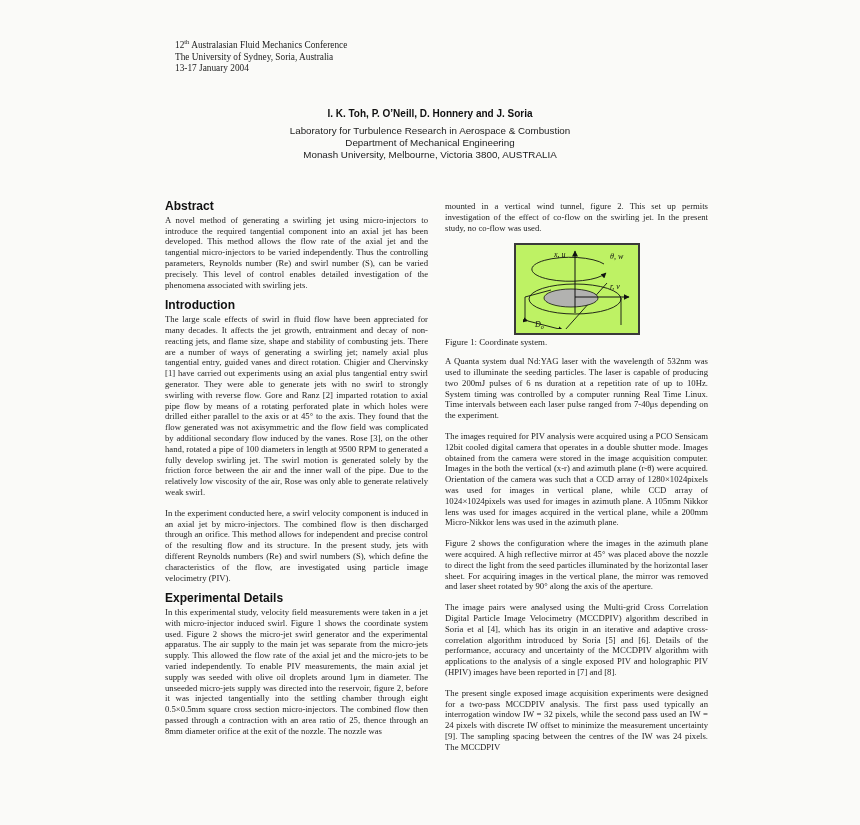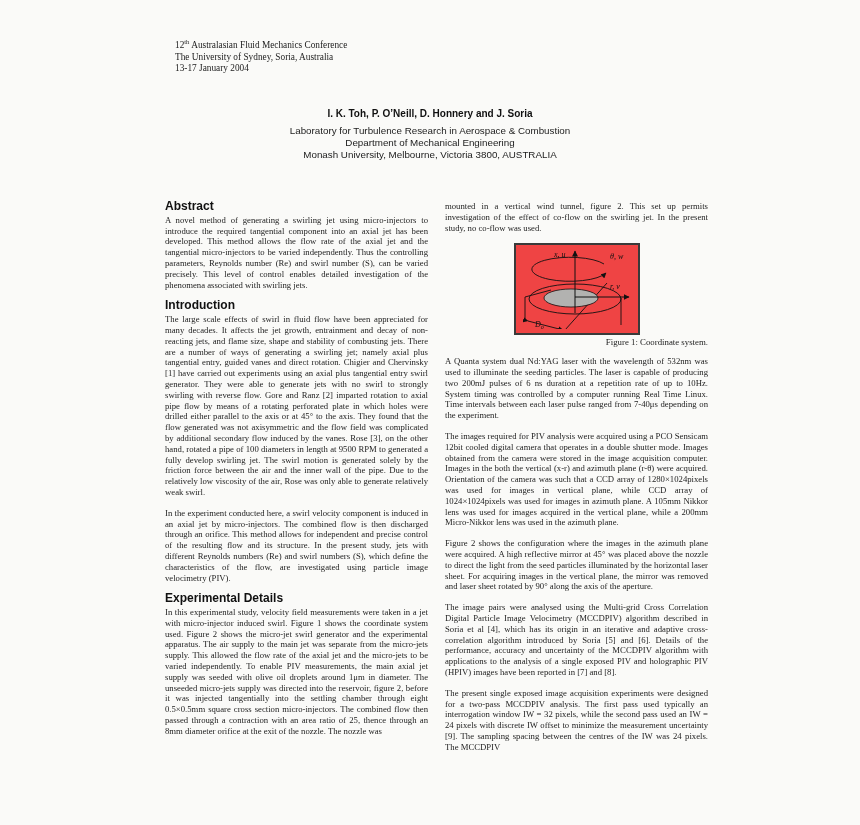--- a/index.html
+++ b/index.html
@@ -49,24 +49,24 @@
     font-size:12px;font-weight:bold;color:#111;
     margin:9px 0 3px 0;text-align:left;
   }
   .col h3.first{margin-top:0;}
 
   .figure-block{margin:4px 0 8px 0;text-align:center;}
   .figure-box{
     display:inline-block;
     width:122px;height:88px;
     border:2px solid #3a3a3a;
-    background:#ef4444;
+    background:#bef264;
   }
   .figure-caption{
-    font-size:8.8px;margin-top:2px;text-align:right;color:#222;
+    font-size:8.8px;margin-top:2px;text-align:left;color:#222;
   }
   svg text{
     font-family:"Liberation Serif", serif;
     font-style:italic;font-size:8px;fill:#111;
   }
 </style>
 </head>
 <body>
 
 <div class="page">

